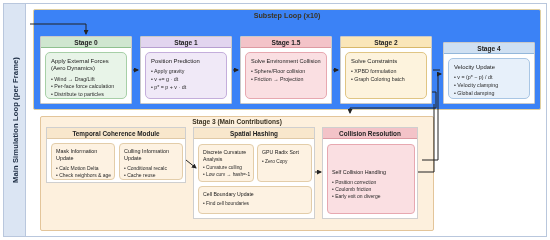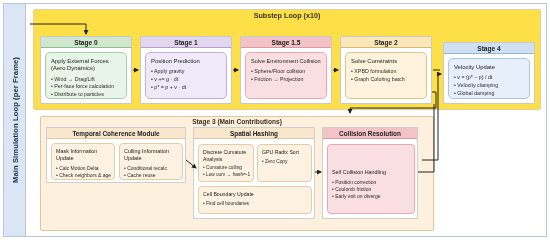--- a/index.html
+++ b/index.html
@@ -4,21 +4,21 @@
 <style>
   html,body{margin:0;padding:0;background:#fff;}
   body{width:550px;height:240px;font-family:"Liberation Sans",sans-serif;overflow:hidden;}
   #root{position:relative;width:550px;height:240px;box-sizing:border-box;}
 
   .outer-frame{position:absolute;left:3px;top:3px;width:544px;height:234px;border:1px solid #b9c7dd;background:#fff;box-sizing:border-box;}
 
   .vlabel{position:absolute;left:4px;top:4px;width:22px;height:232px;background:#dbe5f3;border-right:1px solid #b9c7dd;box-sizing:border-box;}
   .vlabel span{position:absolute;left:50%;top:50%;transform:translate(-50%,-50%) rotate(-90deg);white-space:nowrap;font-size:7.6px;font-weight:bold;color:#1d2d44;letter-spacing:.1px;}
 
-  .substep{position:absolute;left:33px;top:9px;width:508px;height:101px;background:#fde047;border:1px solid #e0cfa0;border-radius:2px;box-sizing:border-box;}
+  .substep{position:absolute;left:33px;top:9px;width:508px;height:101px;background:#3b82f6;border:1px solid #e0cfa0;border-radius:2px;box-sizing:border-box;}
   .substep-title{position:absolute;left:0;top:1px;width:100%;text-align:center;font-size:7.2px;font-weight:bold;color:#3b3322;}
 
   .stage{position:absolute;background:#fff;border:1px solid #c9c9c9;box-sizing:border-box;border-radius:1px;}
   .stage-hdr{height:11px;line-height:11px;text-align:center;font-size:6.6px;font-weight:bold;color:#222;box-sizing:border-box;border-bottom:1px solid rgba(0,0,0,.10);}
   .stage-body{position:absolute;left:4px;right:4px;top:15px;bottom:4px;border-radius:5px;box-sizing:border-box;padding:5px 5px 3px 5px;}
   .bt{font-size:5.9px;color:#1b1b1b;line-height:1.25;margin-bottom:3px;}
   .bl{font-size:5.3px;color:#2a2a2a;line-height:1.45;}
   .bl div{white-space:nowrap;}
 
   .g-h{background:#cfe6cf;border-color:#8fc08f;}

